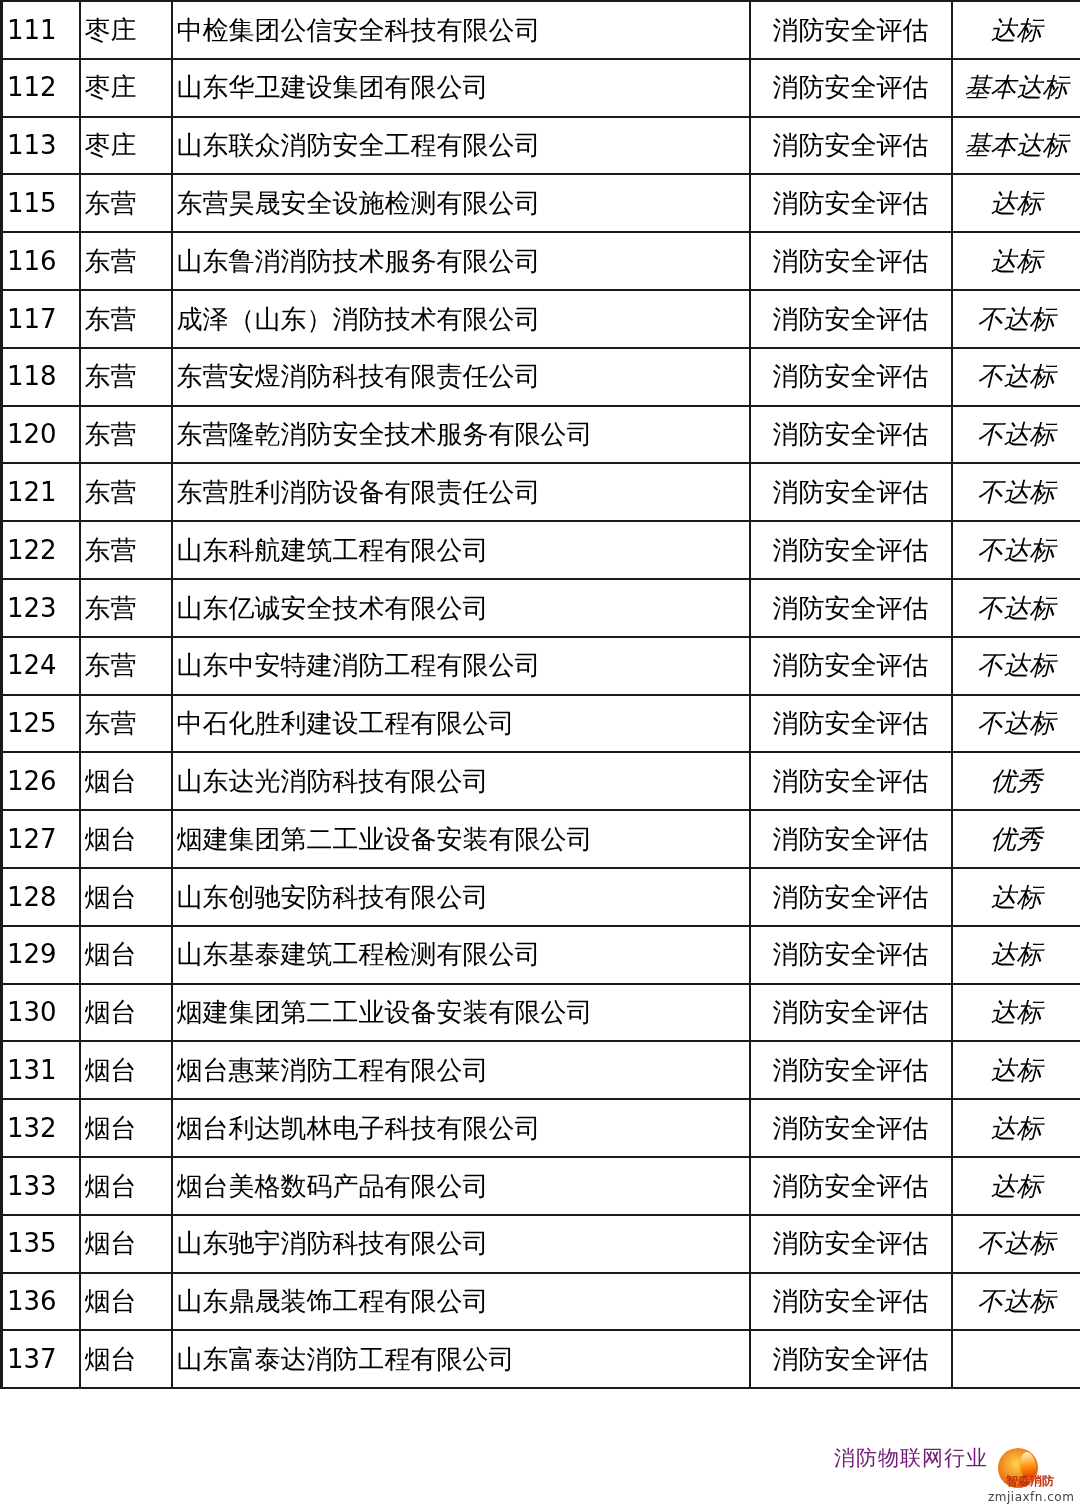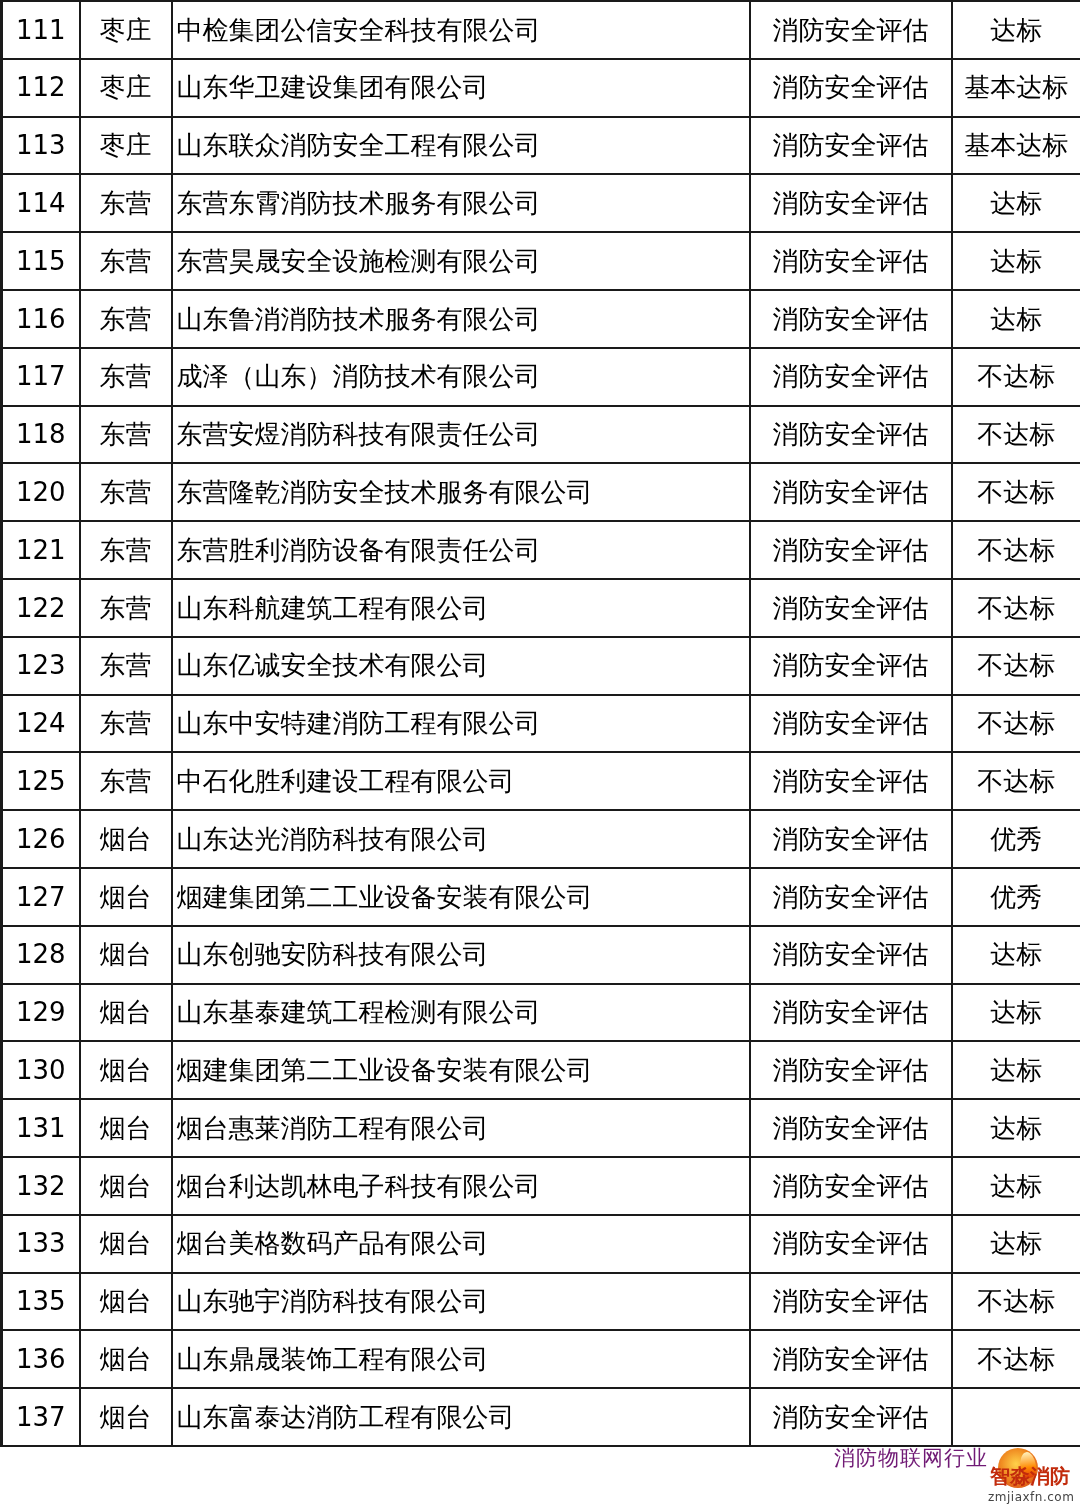--- a/index.html
+++ b/index.html
@@ -36,25 +36,25 @@
     overflow: hidden;
     font-family: "DejaVu Sans", "Liberation Sans", sans-serif;
   }
   
   col.c-index { width: 78px; }
   col.c-city  { width: 92px; }
   col.c-name  { width: 578px; }
   col.c-type  { width: 202px; }
   col.c-result{ width: 130px; }
 
-  td.index  { text-align: center; }
-  td.city   { text-align: center; }
+  td.index  { text-align: left; }
+  td.city   { }
   td.name   { text-align: left; padding-left: 10px; }
   td.type   { text-align: center; }
-  td.result { text-align: center; }
+  td.result { text-align: center; font-style: italic; }
 
   
   table.data-table tr td:first-child { border-left-width: 3px; }
   table.data-table tr td:last-child  { border-right-width: 3px; }
 
   
   .wm-text {
     position: absolute;
     right: 92px;
     bottom: 36px;
@@ -90,21 +90,21 @@
     background: linear-gradient(#fff3c0, #ff8a00 60%, #e03a0a);
     border-radius: 50% 50% 45% 45% / 60% 60% 40% 40%;
     transform: rotate(-8deg);
   }
   .wm-logo .label1 {
     position: absolute;
     left: 0;
     bottom: 14px;
     width: 84px;
     text-align: center;
-    font-size: 20px;
+    font-size: 12px;
     font-weight: bold;
     color: #c22b0c;
     margin-top: 33px;
   }
   .wm-logo .label2 {
     position: absolute;
     left: 0;
     bottom: 0px;
     width: 84px;
     text-align: center;
@@ -142,27 +142,20 @@
           <td class="result">基本达标</td>
         </tr>
         <tr>
           <td class="index">113</td>
           <td class="city">枣庄</td>
           <td class="name">山东联众消防安全工程有限公司</td>
           <td class="type">消防安全评估</td>
           <td class="result">基本达标</td>
         </tr>
         <tr>
-          <td class="index">114</td>
-          <td class="city">东营</td>
-          <td class="name">东营东霄消防技术服务有限公司</td>
-          <td class="type">消防安全评估</td>
-          <td class="result">达标</td>
-        </tr>
-        <tr>
           <td class="index">115</td>
           <td class="city">东营</td>
           <td class="name">东营昊晟安全设施检测有限公司</td>
           <td class="type">消防安全评估</td>
           <td class="result">达标</td>
         </tr>
         <tr>
           <td class="index">116</td>
           <td class="city">东营</td>
           <td class="name">山东鲁消消防技术服务有限公司</td>

